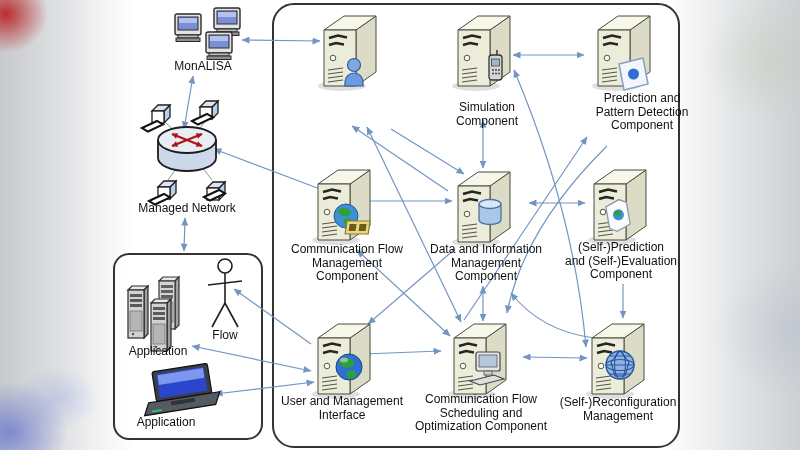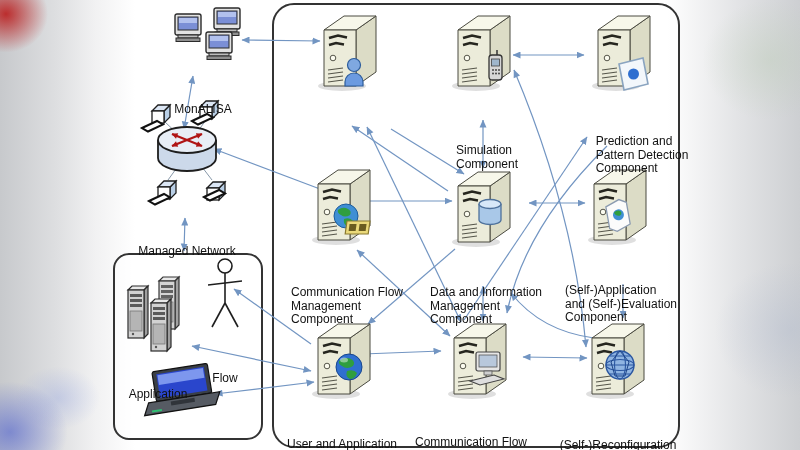--- a/index.html
+++ b/index.html
@@ -20,22 +20,22 @@
     position:absolute;left:272px;top:3px;width:404px;height:441px;
     border:2px solid #333;border-radius:22px;background:rgba(255,255,255,.65);
   }
   .smallbox{
     position:absolute;left:113px;top:253px;width:146px;height:183px;
     border:2px solid #333;border-radius:16px;background:rgba(255,255,255,.5);
   }
   svg#diagram{position:absolute;left:0;top:0;}
   .lbl{
     position:absolute;transform:translateX(-50%);
-    text-align:left;font-size:12px;line-height:13.5px;color:#111;
-    white-space:pre-line;pointer-events:none;margin-top:43px;
+    text-align:center;font-size:12px;line-height:13.5px;color:#111;
+    white-space:pre-line;pointer-events:none;
   }
 </style>
 </head>
 <body>
 
 <div id="canvas">
 
   <div class="bigbox"></div>
   <div class="smallbox"></div>
 
@@ -251,24 +251,24 @@
 Component</div>
   <div class="lbl" style="left:642px;top:92px">Prediction and
 Pattern Detection
 Component</div>
   <div class="lbl" style="left:347px;top:243px">Communication Flow
 Management
 Component</div>
   <div class="lbl" style="left:486px;top:243px">Data and Information
 Management
 Component</div>
-  <div class="lbl" style="left:621px;top:241px">(Self-)Application
+  <div class="lbl" style="left:621px;top:241px">(Self-)Prediction
 and (Self-)Evaluation
 Component</div>
-  <div class="lbl" style="left:342px;top:395px">User and Application
+  <div class="lbl" style="left:342px;top:395px">User and Management
 Interface</div>
   <div class="lbl" style="left:481px;top:393px">Communication Flow
 Scheduling and
 Optimization Component</div>
   <div class="lbl" style="left:618px;top:396px">(Self-)Reconfiguration
 Management</div>
 
   <div class="lbl" style="left:203px;top:60px">MonALISA</div>
   <div class="lbl" style="left:187px;top:202px">Managed Network</div>
   <div class="lbl" style="left:225px;top:329px">Flow</div>

